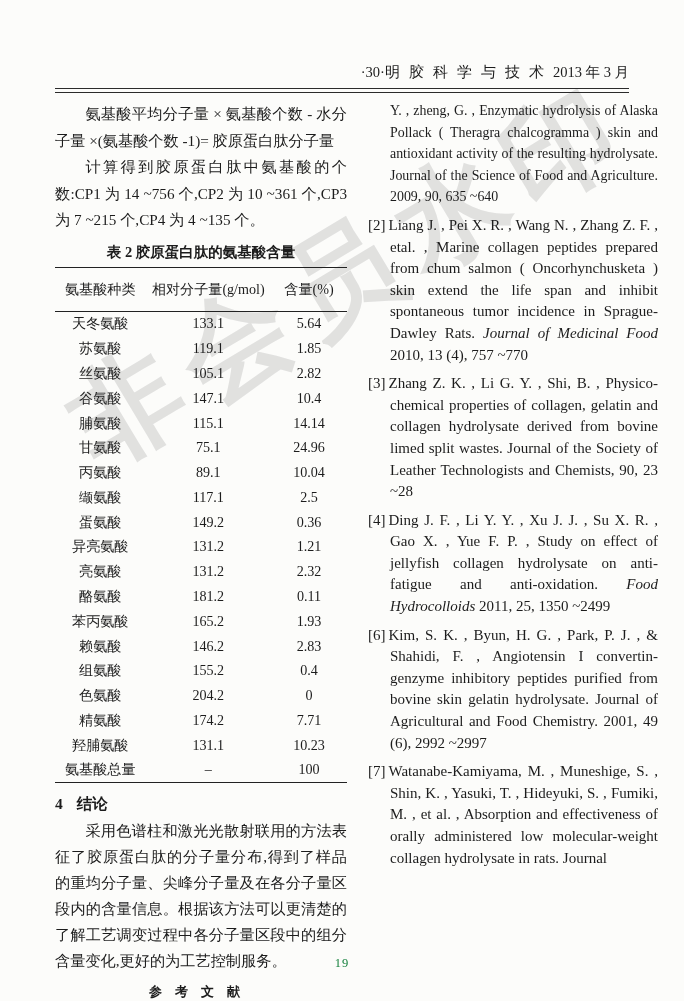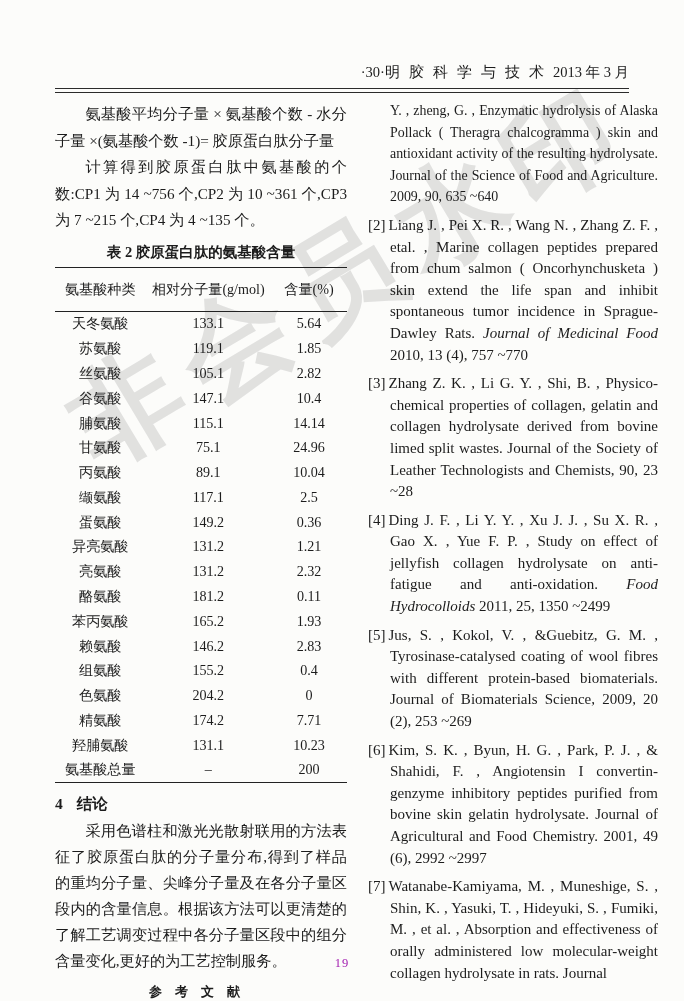--- a/index.html
+++ b/index.html
@@ -45,21 +45,21 @@
   .conclusion-body{font-size:15.2px;line-height:26px;text-align:justify;text-indent:2em;margin:0;}
   .refs-heading{text-align:center;font-weight:bold;font-size:13px;letter-spacing:13px;margin:9px 0 4px;}
   .ref-first-line{font-size:13.9px;line-height:22px;margin:0;}
   
   .ref1-cont{font-size:13.9px;line-height:21.6px;text-align:justify;padding-left:22px;margin:0 0 7px;}
   .ref{font-size:15px;line-height:21.6px;text-align:justify;
     padding-left:22px;text-indent:-22px;margin:0 0 7px;}
   .ref .ref-label{margin-right:3px;}
   
   .pg-footer{position:absolute;bottom:30px;left:0;width:100%;text-align:center;
-    font-size:12.5px;color:#a21caf;letter-spacing:1px;}
+    font-size:12.5px;color:#15803d;letter-spacing:1px;}
 </style>
 </head>
 <body>
 
 <div class="page">
 
   <div class="watermark" style="color: rgb(169, 169, 169);">非会员水印</div>
 
   <div class="content">
 
@@ -195,21 +195,21 @@
 
             <tr>
               <td>羟脯氨酸</td>
               <td>131.1</td>
               <td>10.23</td>
             </tr>
 
             <tr>
               <td>氨基酸总量</td>
               <td>–</td>
-              <td>200</td>
+              <td>100</td>
             </tr>
           </tbody>
       </table>
 
       <div class="section-heading">
         <span class="sec-num">4</span><span>结论</span>
       </div>
       <p class="conclusion-body">采用色谱柱和激光光散射联用的方法表征了胶原蛋白肽的分子量分布,得到了样品的重均分子量、尖峰分子量及在各分子量区段内的含量信息。根据该方法可以更清楚的了解工艺调变过程中各分子量区段中的组分含量变化,更好的为工艺控制服务。</p>
 
       <div class="refs-heading">参考文献</div>
@@ -226,23 +226,20 @@
           </div>
 
           <div class="ref">
             <span class="ref-label">[3]</span><span><span>Zhang Z. K. , Li G. Y. , Shi, B. , Physico-chemical properties of collagen, gelatin and collagen hydrolysate derived from bovine limed split wastes. Journal of the Society of Leather Technologists and Chemists, 90, 23 ~28</span></span>
           </div>
 
           <div class="ref">
             <span class="ref-label">[4]</span><span><span>Ding J. F. , Li Y. Y. , Xu J. J. , Su X. R. , Gao X. , Yue F. P. , Study on effect of jellyfish collagen hydrolysate on anti-fatigue and anti-oxidation. </span><i>Food Hydrocolloids</i><span> 2011, 25, 1350 ~2499</span></span>
           </div>
 
-          <div class="ref">
-            <span class="ref-label">[5]</span><span><span>Jus, S. , Kokol, V. , &amp;Guebitz, G. M. , Tyrosinase-catalysed coating of wool fibres with different protein-based biomaterials. Journal of Biomaterials Science, 2009, 20 (2), 253 ~269</span></span>
-          </div>
 
           <div class="ref">
             <span class="ref-label">[6]</span><span><span>Kim, S. K. , Byun, H. G. , Park, P. J. , &amp; Shahidi, F. , Angiotensin I convertin-genzyme inhibitory peptides purified from bovine skin gelatin hydrolysate. Journal of Agricultural and Food Chemistry. 2001, 49 (6), 2992 ~2997</span></span>
           </div>
 
           <div class="ref">
             <span class="ref-label">[7]</span><span><span>Watanabe-Kamiyama, M. , Muneshige, S. , Shin, K. , Yasuki, T. , Hideyuki, S. , Fumiki, M. , et al. , Absorption and effectiveness of orally administered low molecular-weight collagen hydrolysate in rats. Journal</span></span>
           </div>
         </div>
     </div>

